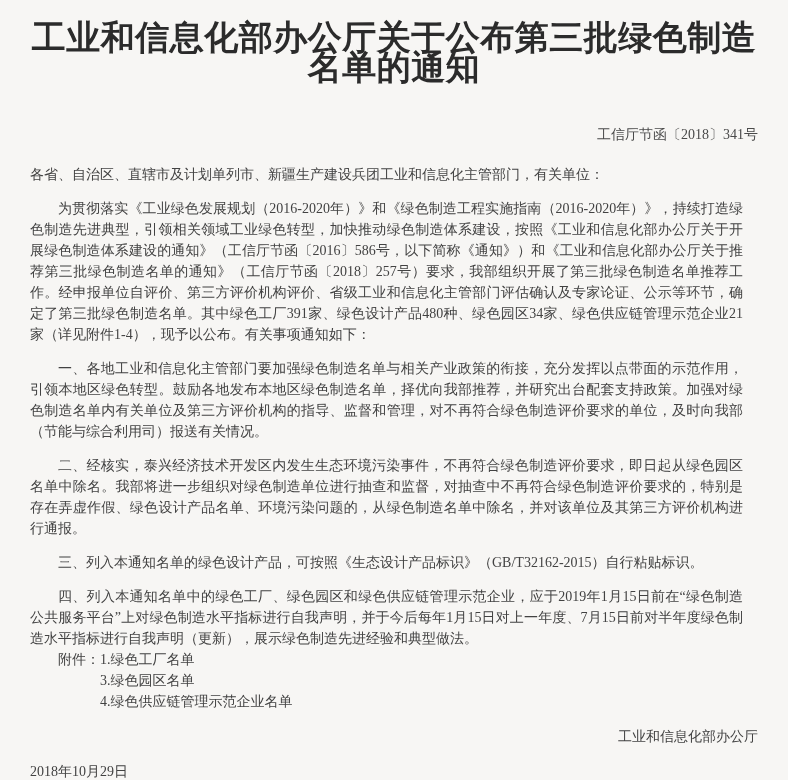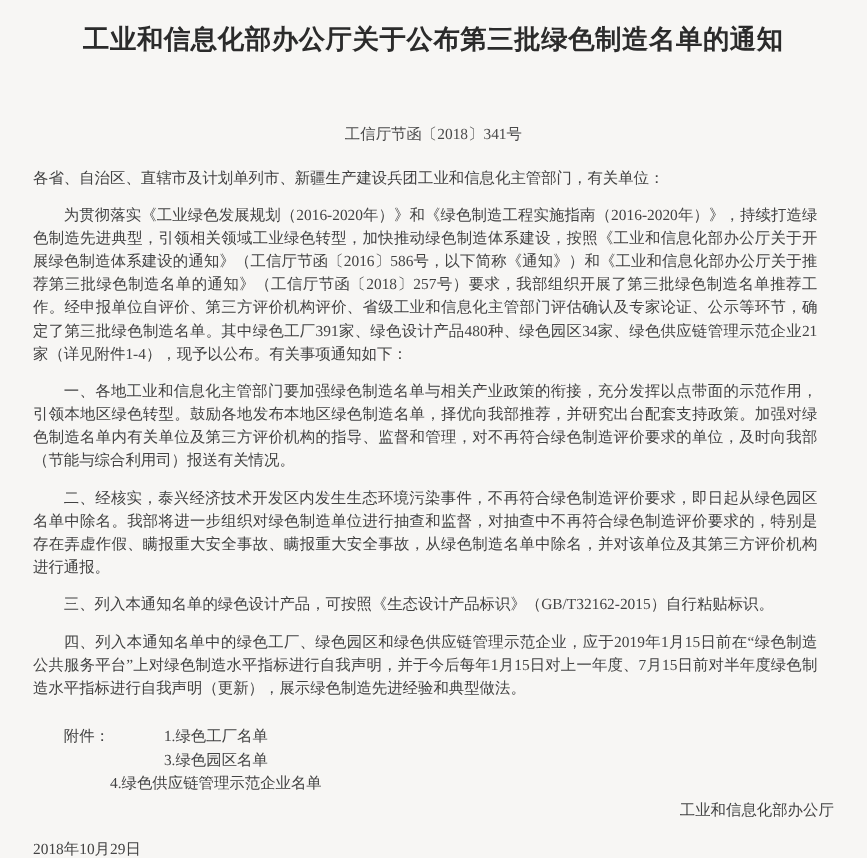--- a/index.html
+++ b/index.html
@@ -18,64 +18,62 @@
     box-sizing: border-box;
     width: 788px;
     height: 780px;
     padding: 22px 30px 0 30px;
   }
   .title {
     margin: 0;
     text-align: center;
     font-family: "Liberation Sans", "DejaVu Sans", sans-serif;
     font-weight: bold;
-    font-size: 24px;
+    font-size: 34px;
     line-height: 30px;
     letter-spacing: 0.5px;
     color: #2b2b2b;
   }
   .docnum {
-    margin-top: 60px;
-    text-align: center;
+    margin-top: 42px;
+    text-align: right;
     font-size: 14px;
     line-height: 21px;
     color: #4a4a4a;
   }
   .salutation {
     margin-top: 19px;
     font-size: 14px;
     line-height: 21px;
   }
   .para {
     margin: 13px 15px 0 0;
     font-size: 14px;
     line-height: 21px;
     text-indent: 2em;
     text-align: justify;
   }
   .attachments {
-    margin-top: 23px;
     padding-left: 2em;
     display: flex;
     font-size: 14px;
     line-height: 21px;
-    text-align: center;
   }
   .attach-label {
     white-space: nowrap;
   }
   .attach-items {
     display: block;
   }
   .attach-item {
     line-height: 21px;
     font-family: Liberation Serif, serif;
   }
   .signer {
-    margin-top: 4px;
+    margin-top: 14px;
     text-align: right;
     font-size: 14px;
     line-height: 21px;
   }
   .date {
     margin-top: 14px;
     text-align: left;
     font-size: 14px;
     line-height: 21px;
   }
@@ -88,21 +86,21 @@
   <h1 class="title">工业和信息化部办公厅关于公布第三批绿色制造名单的通知</h1>
 
   <div class="docnum">工信厅节函〔2018〕341号</div>
 
   <div class="salutation">各省、自治区、直辖市及计划单列市、新疆生产建设兵团工业和信息化主管部门，有关单位：</div>
 
   <p class="para">为贯彻落实《工业绿色发展规划（2016-2020年）》和《绿色制造工程实施指南（2016-2020年）》，持续打造绿色制造先进典型，引领相关领域工业绿色转型，加快推动绿色制造体系建设，按照《工业和信息化部办公厅关于开展绿色制造体系建设的通知》（工信厅节函〔2016〕586号，以下简称《通知》）和《工业和信息化部办公厅关于推荐第三批绿色制造名单的通知》（工信厅节函〔2018〕257号）要求，我部组织开展了第三批绿色制造名单推荐工作。经申报单位自评价、第三方评价机构评价、省级工业和信息化主管部门评估确认及专家论证、公示等环节，确定了第三批绿色制造名单。其中绿色工厂391家、绿色设计产品480种、绿色园区34家、绿色供应链管理示范企业21家（详见附件1-4），现予以公布。有关事项通知如下：</p>
 
   <p class="para">一、各地工业和信息化主管部门要加强绿色制造名单与相关产业政策的衔接，充分发挥以点带面的示范作用，引领本地区绿色转型。鼓励各地发布本地区绿色制造名单，择优向我部推荐，并研究出台配套支持政策。加强对绿色制造名单内有关单位及第三方评价机构的指导、监督和管理，对不再符合绿色制造评价要求的单位，及时向我部（节能与综合利用司）报送有关情况。</p>
 
-  <p class="para">二、经核实，泰兴经济技术开发区内发生生态环境污染事件，不再符合绿色制造评价要求，即日起从绿色园区名单中除名。我部将进一步组织对绿色制造单位进行抽查和监督，对抽查中不再符合绿色制造评价要求的，特别是存在弄虚作假、瞒报重大安全事故、瞒报重大安全事故，从绿色制造名单中除名，并对该单位及其第三方评价机构进行通报。</p>
+  <p class="para">二、经核实，泰兴经济技术开发区内发生生态环境污染事件，不再符合绿色制造评价要求，即日起从绿色园区名单中除名。我部将进一步组织对绿色制造单位进行抽查和监督，对抽查中不再符合绿色制造评价要求的，特别是存在弄虚作假、绿色设计产品名单、环境污染问题的，从绿色制造名单中除名，并对该单位及其第三方评价机构进行通报。</p>
 
   <p class="para">三、列入本通知名单的绿色设计产品，可按照《生态设计产品标识》（GB/T32162-2015）自行粘贴标识。</p>
 
   <p class="para">四、列入本通知名单中的绿色工厂、绿色园区和绿色供应链管理示范企业，应于2019年1月15日前在“绿色制造公共服务平台”上对绿色制造水平指标进行自我声明，并于今后每年1月15日对上一年度、7月15日前对半年度绿色制造水平指标进行自我声明（更新），展示绿色制造先进经验和典型做法。</p>
 
   <div class="attachments">
     <span class="attach-label">附件：</span>
     <div class="attach-items">
       <div class="attach-item">1.绿色工厂名单</div>
       <div class="attach-item">3.绿色园区名单</div>

